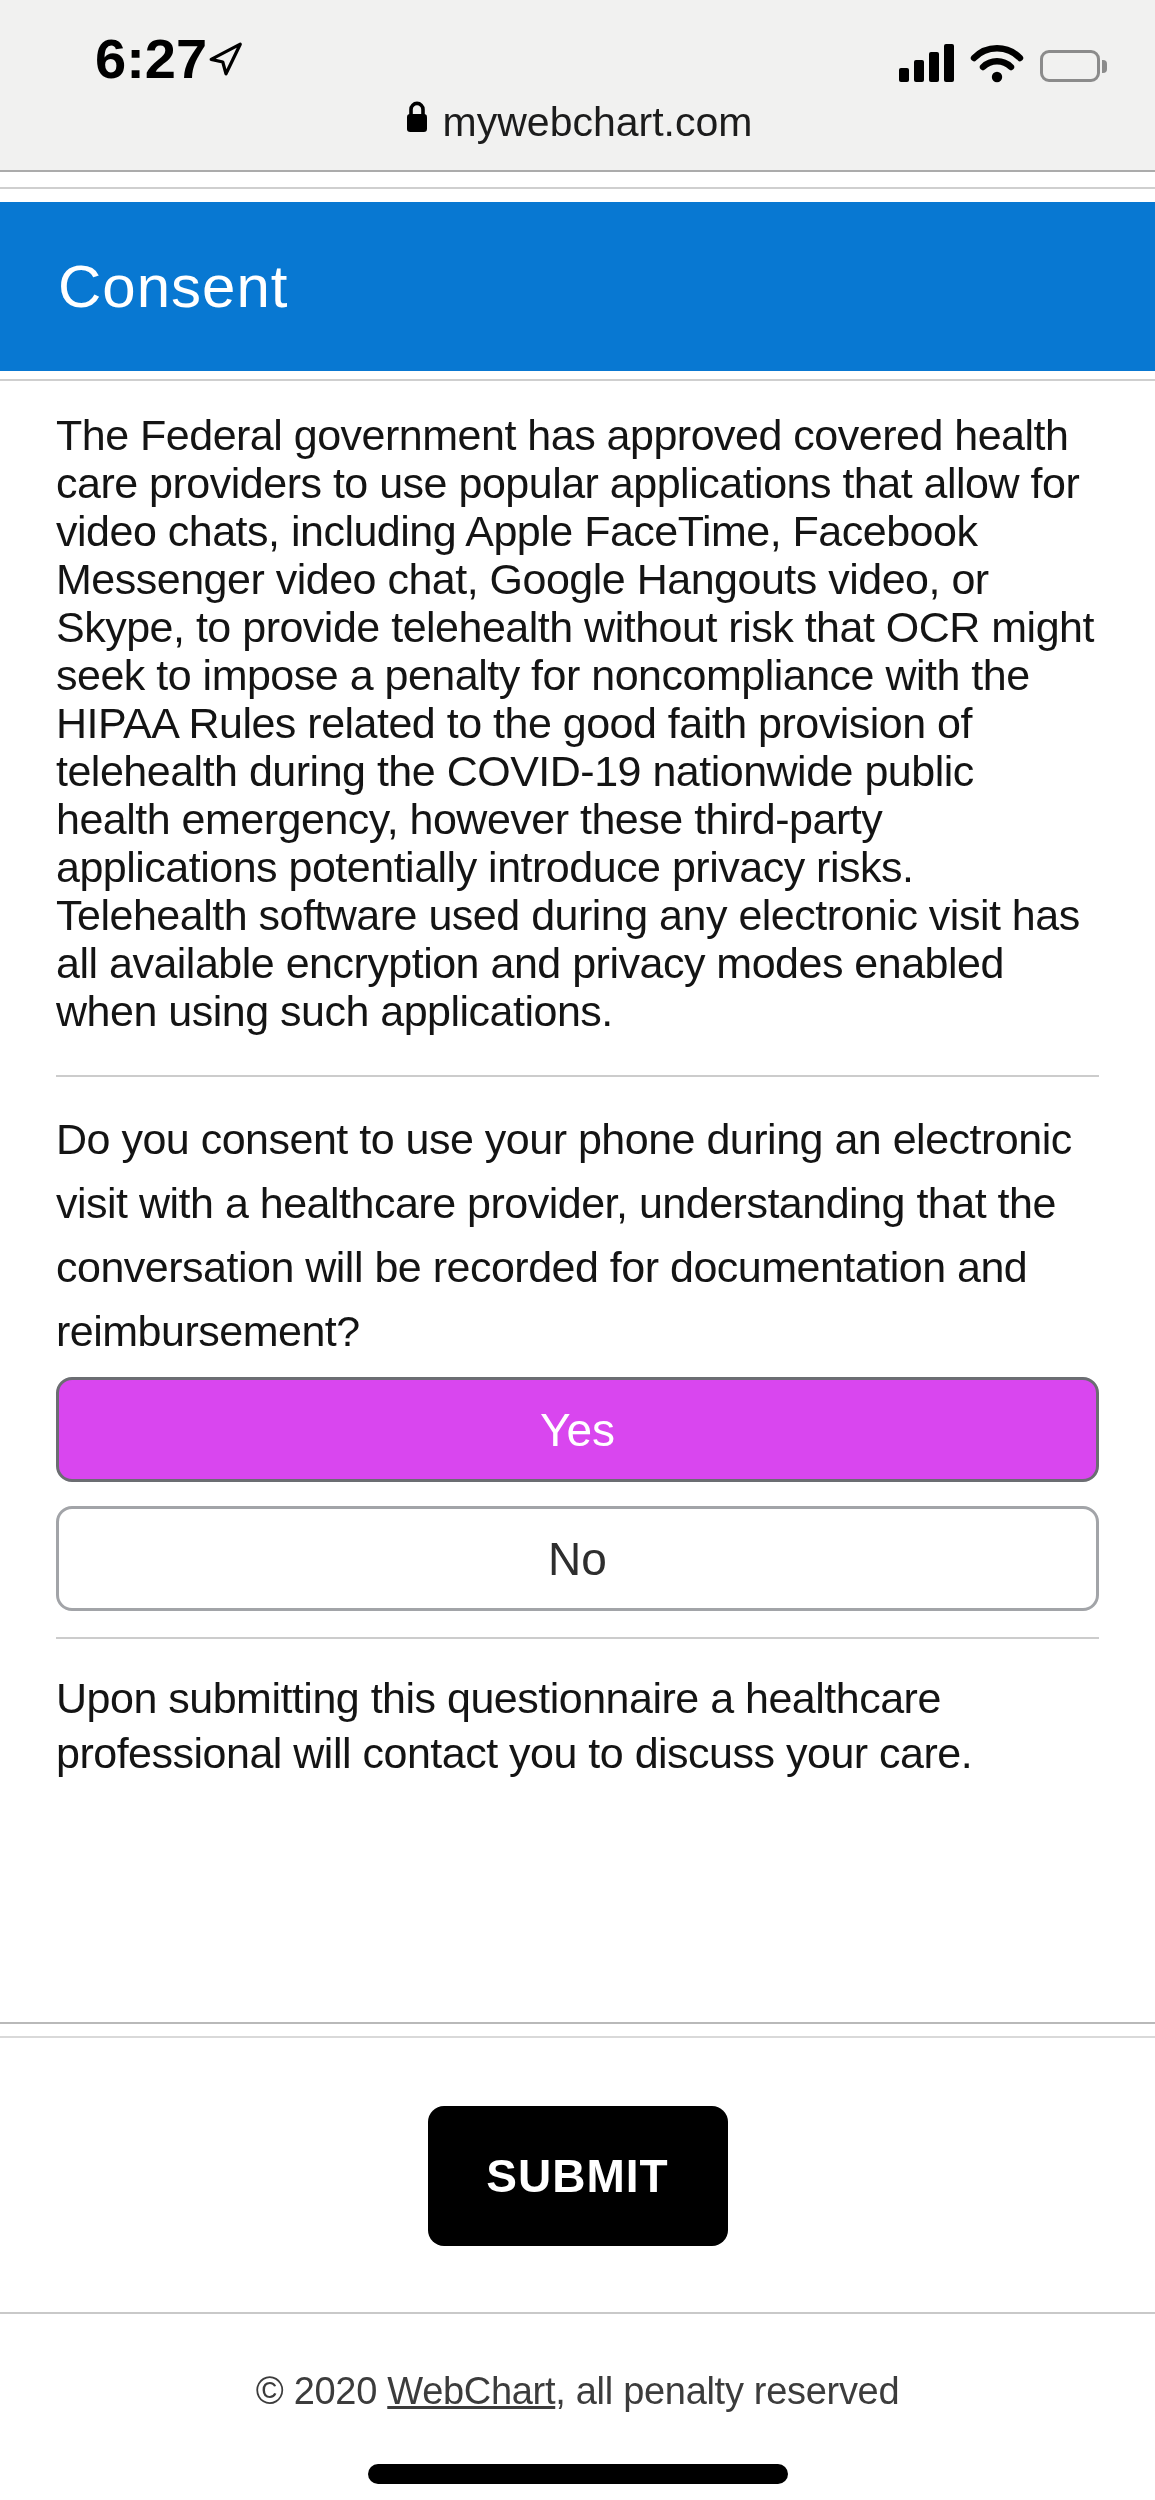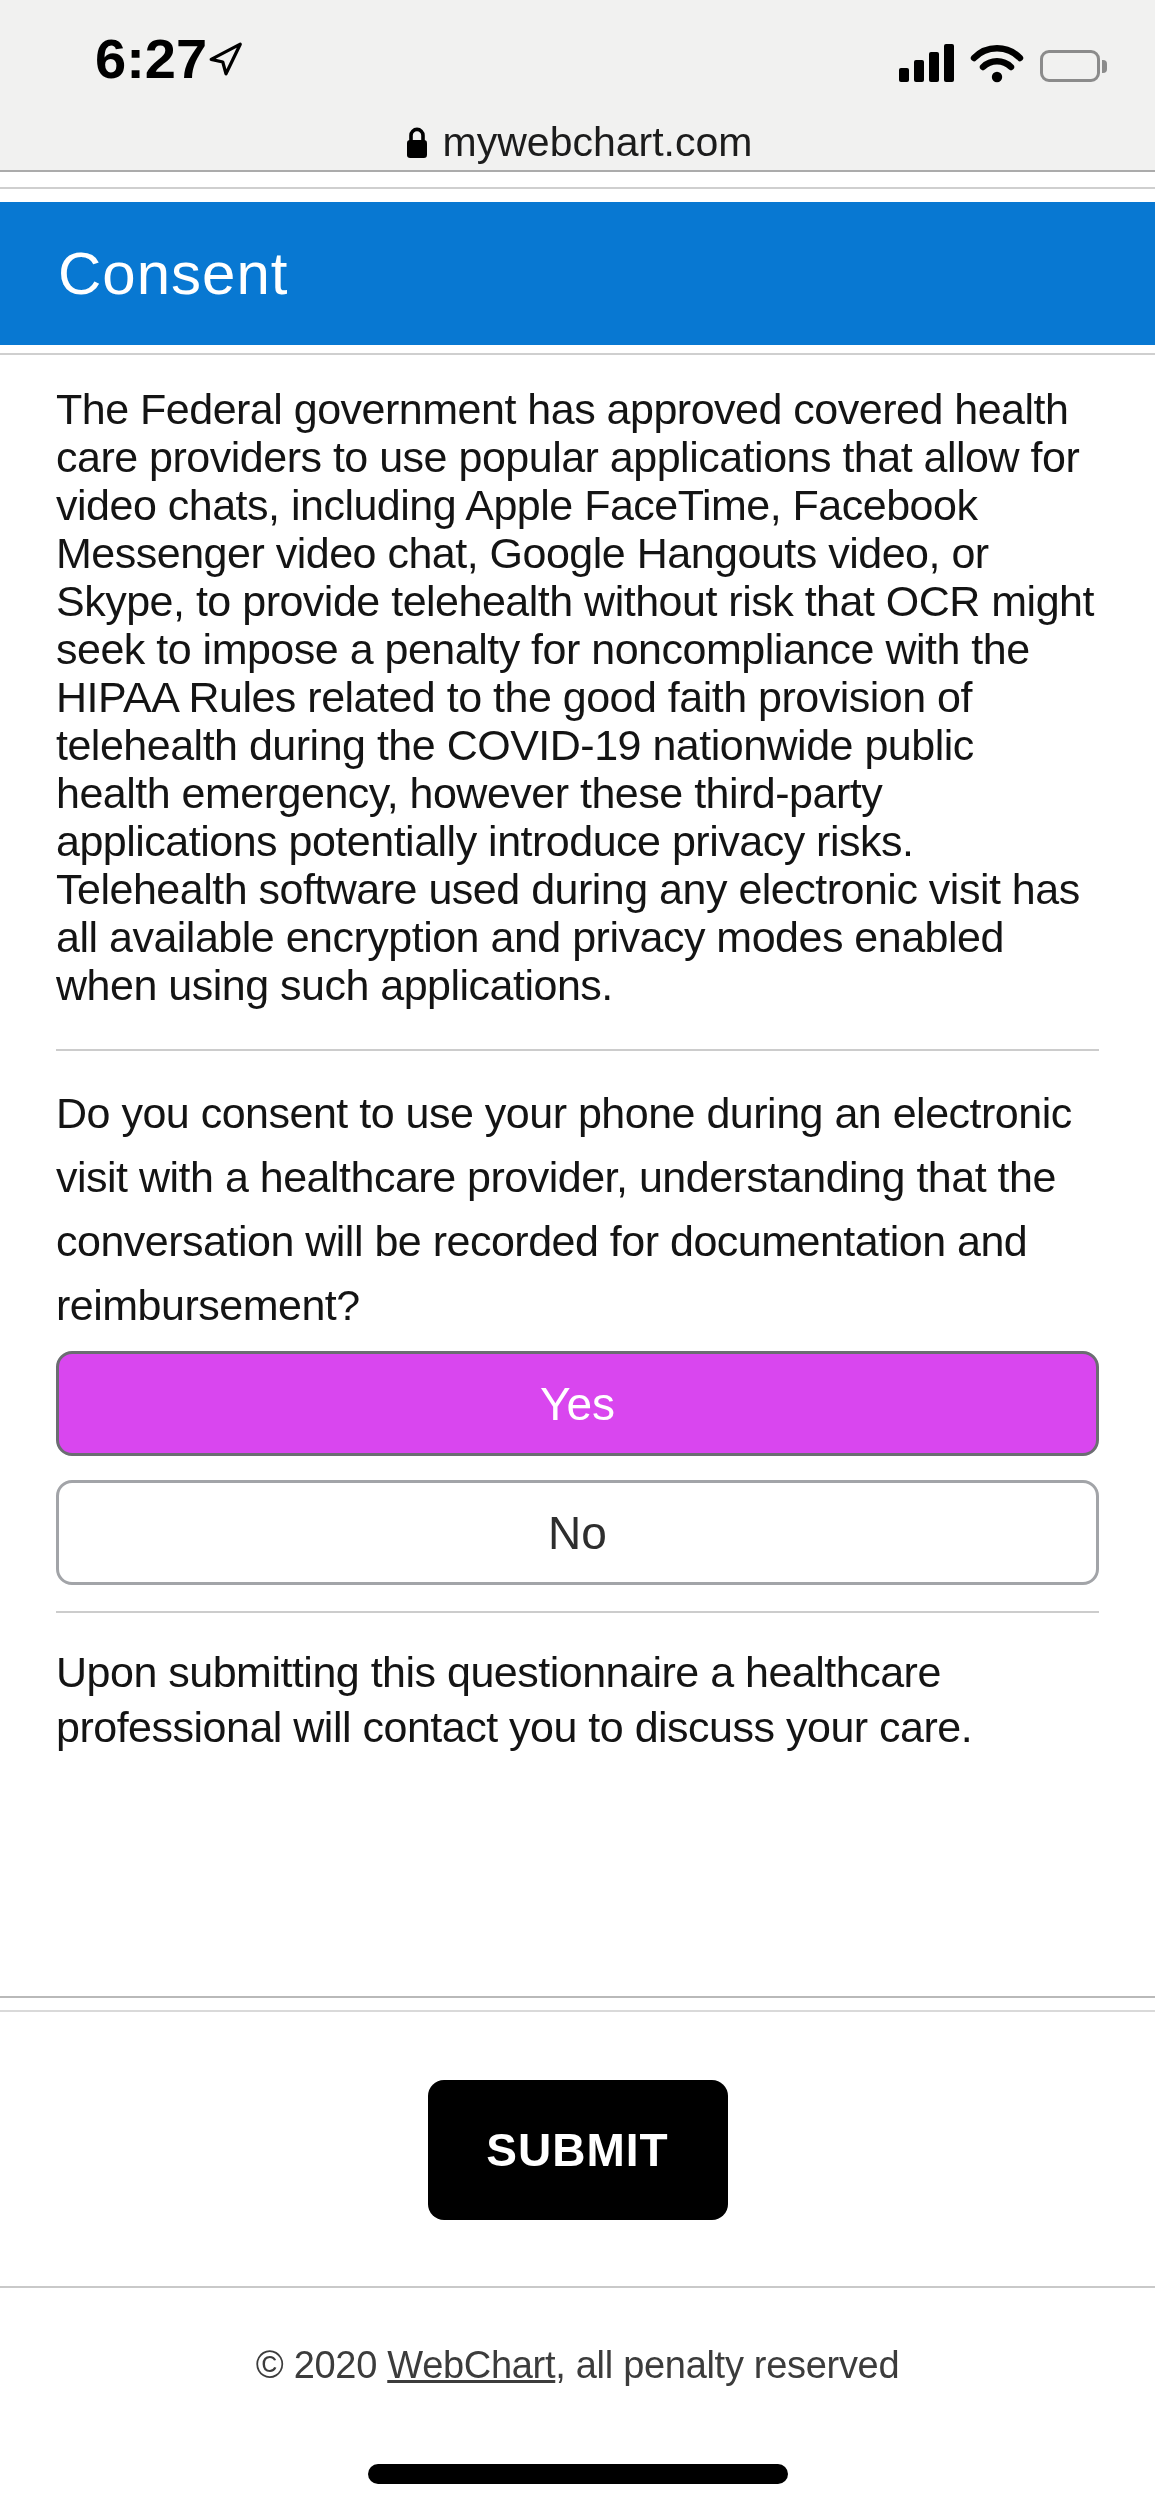--- a/index.html
+++ b/index.html
@@ -13,30 +13,30 @@
   .time{font-size:56px;font-weight:700;color:#000;letter-spacing:0;}
   .right-icons{position:absolute;right:48px;top:36px;display:flex;align-items:flex-end;gap:16px;height:52px;}
   .signal{display:flex;align-items:flex-end;gap:5px;padding-bottom:6px;}
   .signal span{width:10px;background:#000;border-radius:2px;display:block;}
   .s1{height:14px}.s2{height:22px}.s3{height:30px}.s4{height:38px}
   .wifi{padding-bottom:4px;}
   .battery{display:flex;align-items:center;padding-bottom:6px;}
   .battery .shell{width:60px;height:32px;border:3px solid #8b8b8b;border-radius:9px;padding:3px;box-sizing:border-box;background:transparent;}
   .battery .fill{width:78%;height:100%;background:#000;border-radius:4px;}
   .battery .nub{width:5px;height:13px;background:#8b8b8b;border-radius:0 4px 4px 0;margin-left:2px;}
-  .url-row{position:absolute;left:0;right:0;bottom:4px;display:flex;justify-content:center;align-items:center;gap:12px;}
+  .url-row{position:absolute;left:0;right:0;bottom:24px;display:flex;justify-content:center;gap:12px;}
   .url-text{font-size:41px;color:#1c1c1c;}
   
   .hairline{height:2px;background:#cfcfcf;}
   .gap15{height:15px;background:#fff;}
   .gap13{height:13px;background:#fff;}
   .gap8{height:8px;background:#fff;}
   .gap12{height:12px;background:#fff;}
   
-  .app-header{height:143px;background:#0878d2;display:flex;align-items:center;padding-left:58px;}
+  .app-header{height:169px;background:#0878d2;display:flex;align-items:center;padding-left:58px;}
   .app-header .title{color:#ffffff;font-size:60px;font-weight:300;letter-spacing:1px;}
   
   .content{padding:0 56px;}
   .consent-text{margin:30px 0 0 0;font-size:43px;line-height:48px;letter-spacing:-0.5px;}
   .divider-inset{margin-top:40px;height:2px;background:#cccccc;}
   .question{margin:30px 0 0 0;font-size:43px;line-height:64px;letter-spacing:-0.5px;}
   .btn-option{width:100%;height:105px;box-sizing:border-box;border-radius:16px;
     display:flex;align-items:center;justify-content:center;font-size:46px;cursor:pointer;
     font-family:"Liberation Sans", sans-serif;}
   .btn-yes{margin-top:14px;background:#d946ef;border:3px solid #6b6d72;color:#ffffff;}

